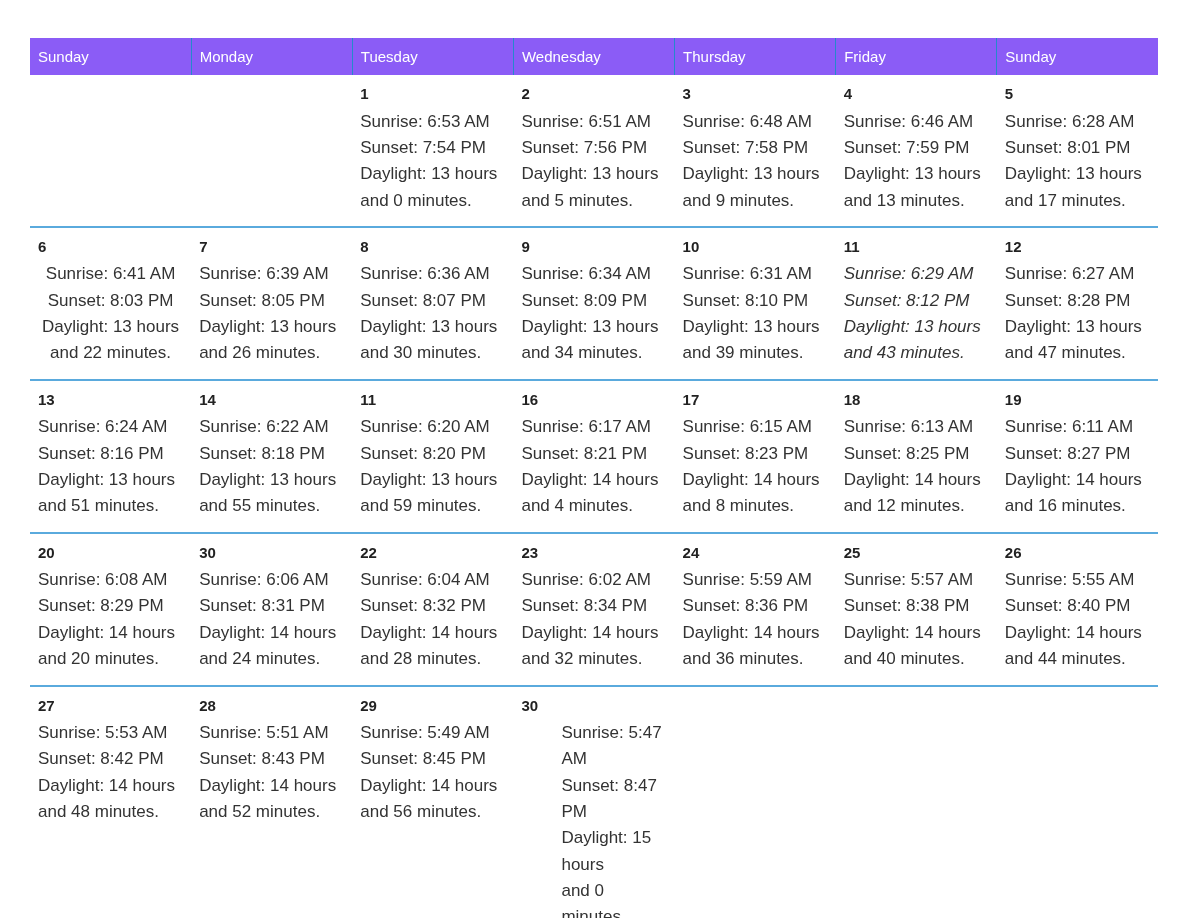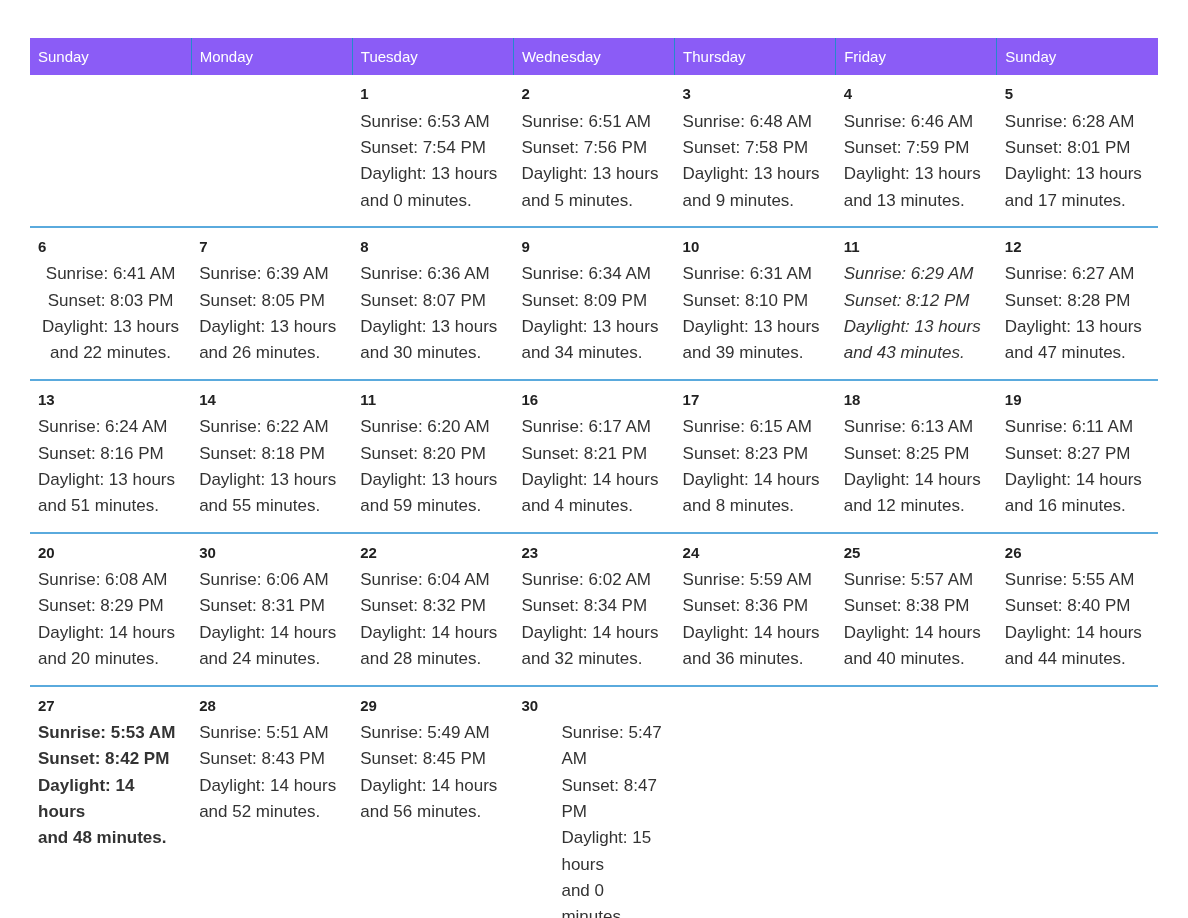--- a/index.html
+++ b/index.html
@@ -295,21 +295,21 @@
           <span class="day-num">26</span>
           <div class="day-info" style="white-space: pre-line;">Sunrise: 5:55 AM
 Sunset: 8:40 PM
 Daylight: 14 hours
 and 44 minutes.</div>
         </td>
       </tr>
       <tr>
         <td>
           <span class="day-num">27</span>
-          <div class="day-info" style="white-space: pre-line; font-weight: bold;">Sunrise: 5:53 AM
+          <div class="day-info" style="white-space: pre-line;">Sunrise: 5:53 AM
 Sunset: 8:42 PM
 Daylight: 14 hours
 and 48 minutes.</div>
         </td>
         <td>
           <span class="day-num">28</span>
           <div class="day-info" style="white-space: pre-line;">Sunrise: 5:51 AM
 Sunset: 8:43 PM
 Daylight: 14 hours
 and 52 minutes.</div>

